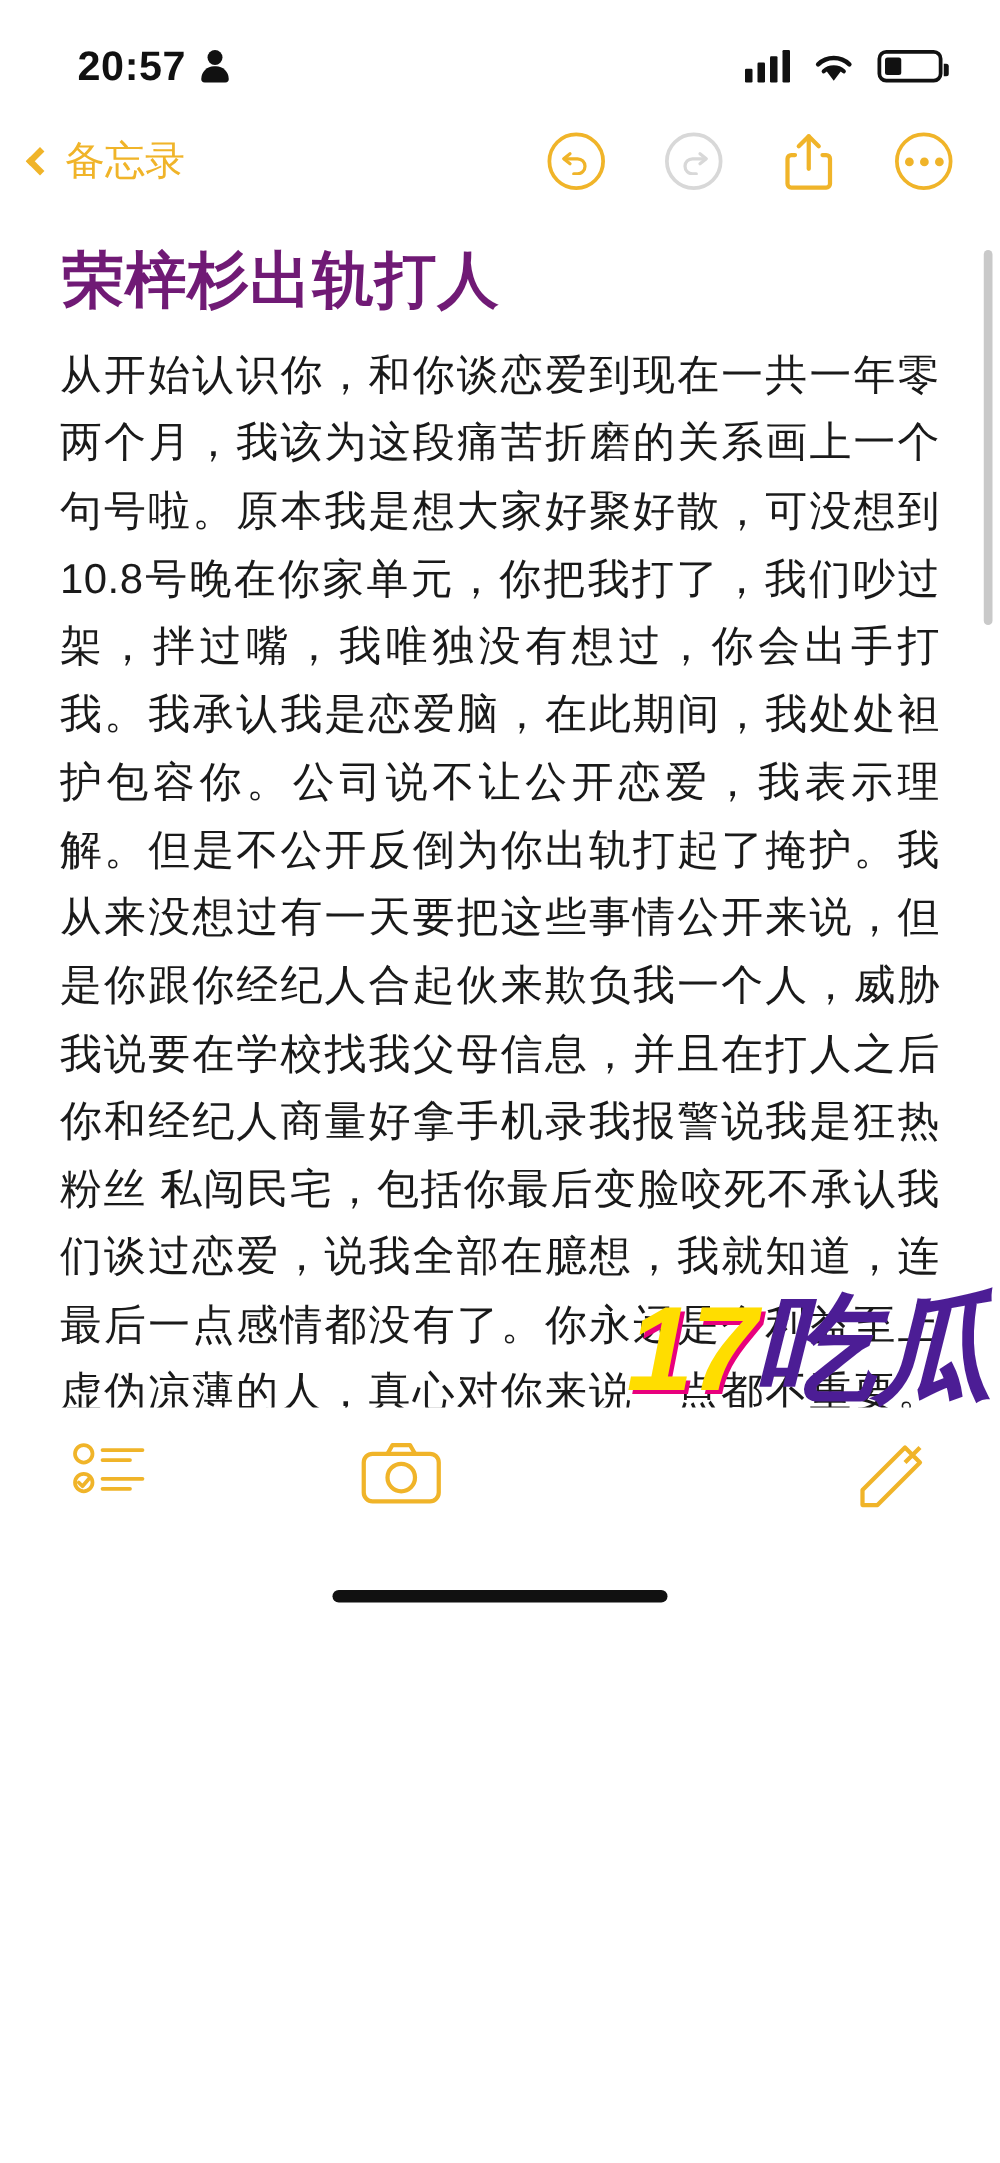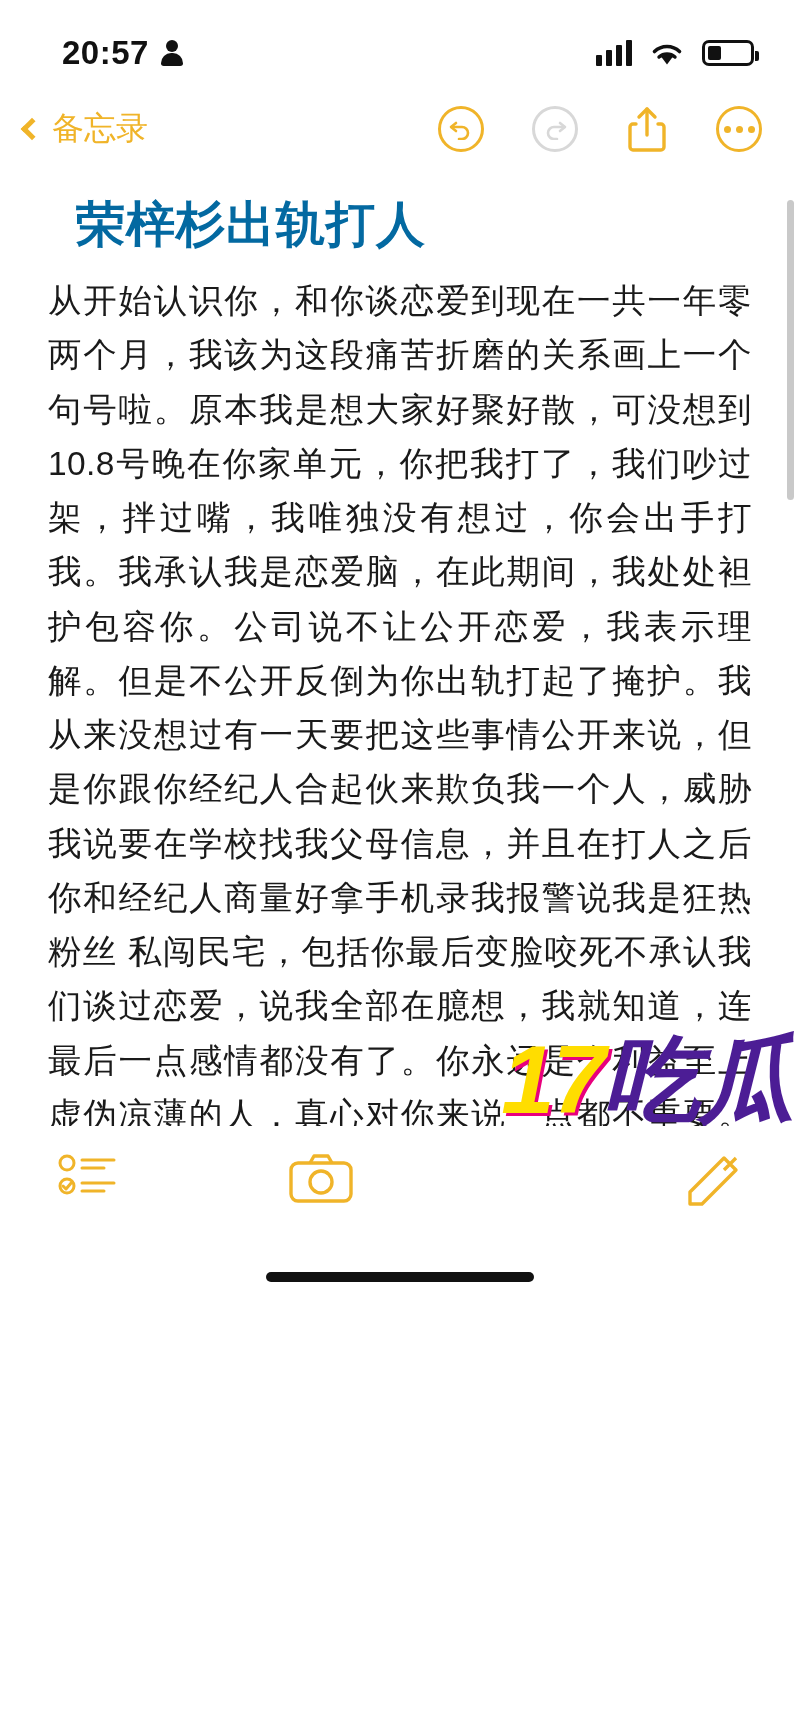--- a/index.html
+++ b/index.html
@@ -102,22 +102,22 @@
   .note-date {
     text-align: center;
     color: #9a9a9a;
     font-size: 27px;
     margin-top: 14px;
     letter-spacing: 0.5px;
   }
   .note-title {
     font-size: 49px;
     font-weight: bold;
-    color: #0369a1;
-    padding: 22px 50px 0 76px;
+    color: #701a75;
+    padding: 22px 50px 0 50px;
     letter-spacing: 1px;
   }
   .float-row {
     display: flex; align-items: center; justify-content: flex-end;
     gap: 10px;
     padding: 12px 42px 0 0;
     color: #555;
     font-size: 28px;
   }
   .float-row .circ-btn { width: 44px; height: 44px; }

